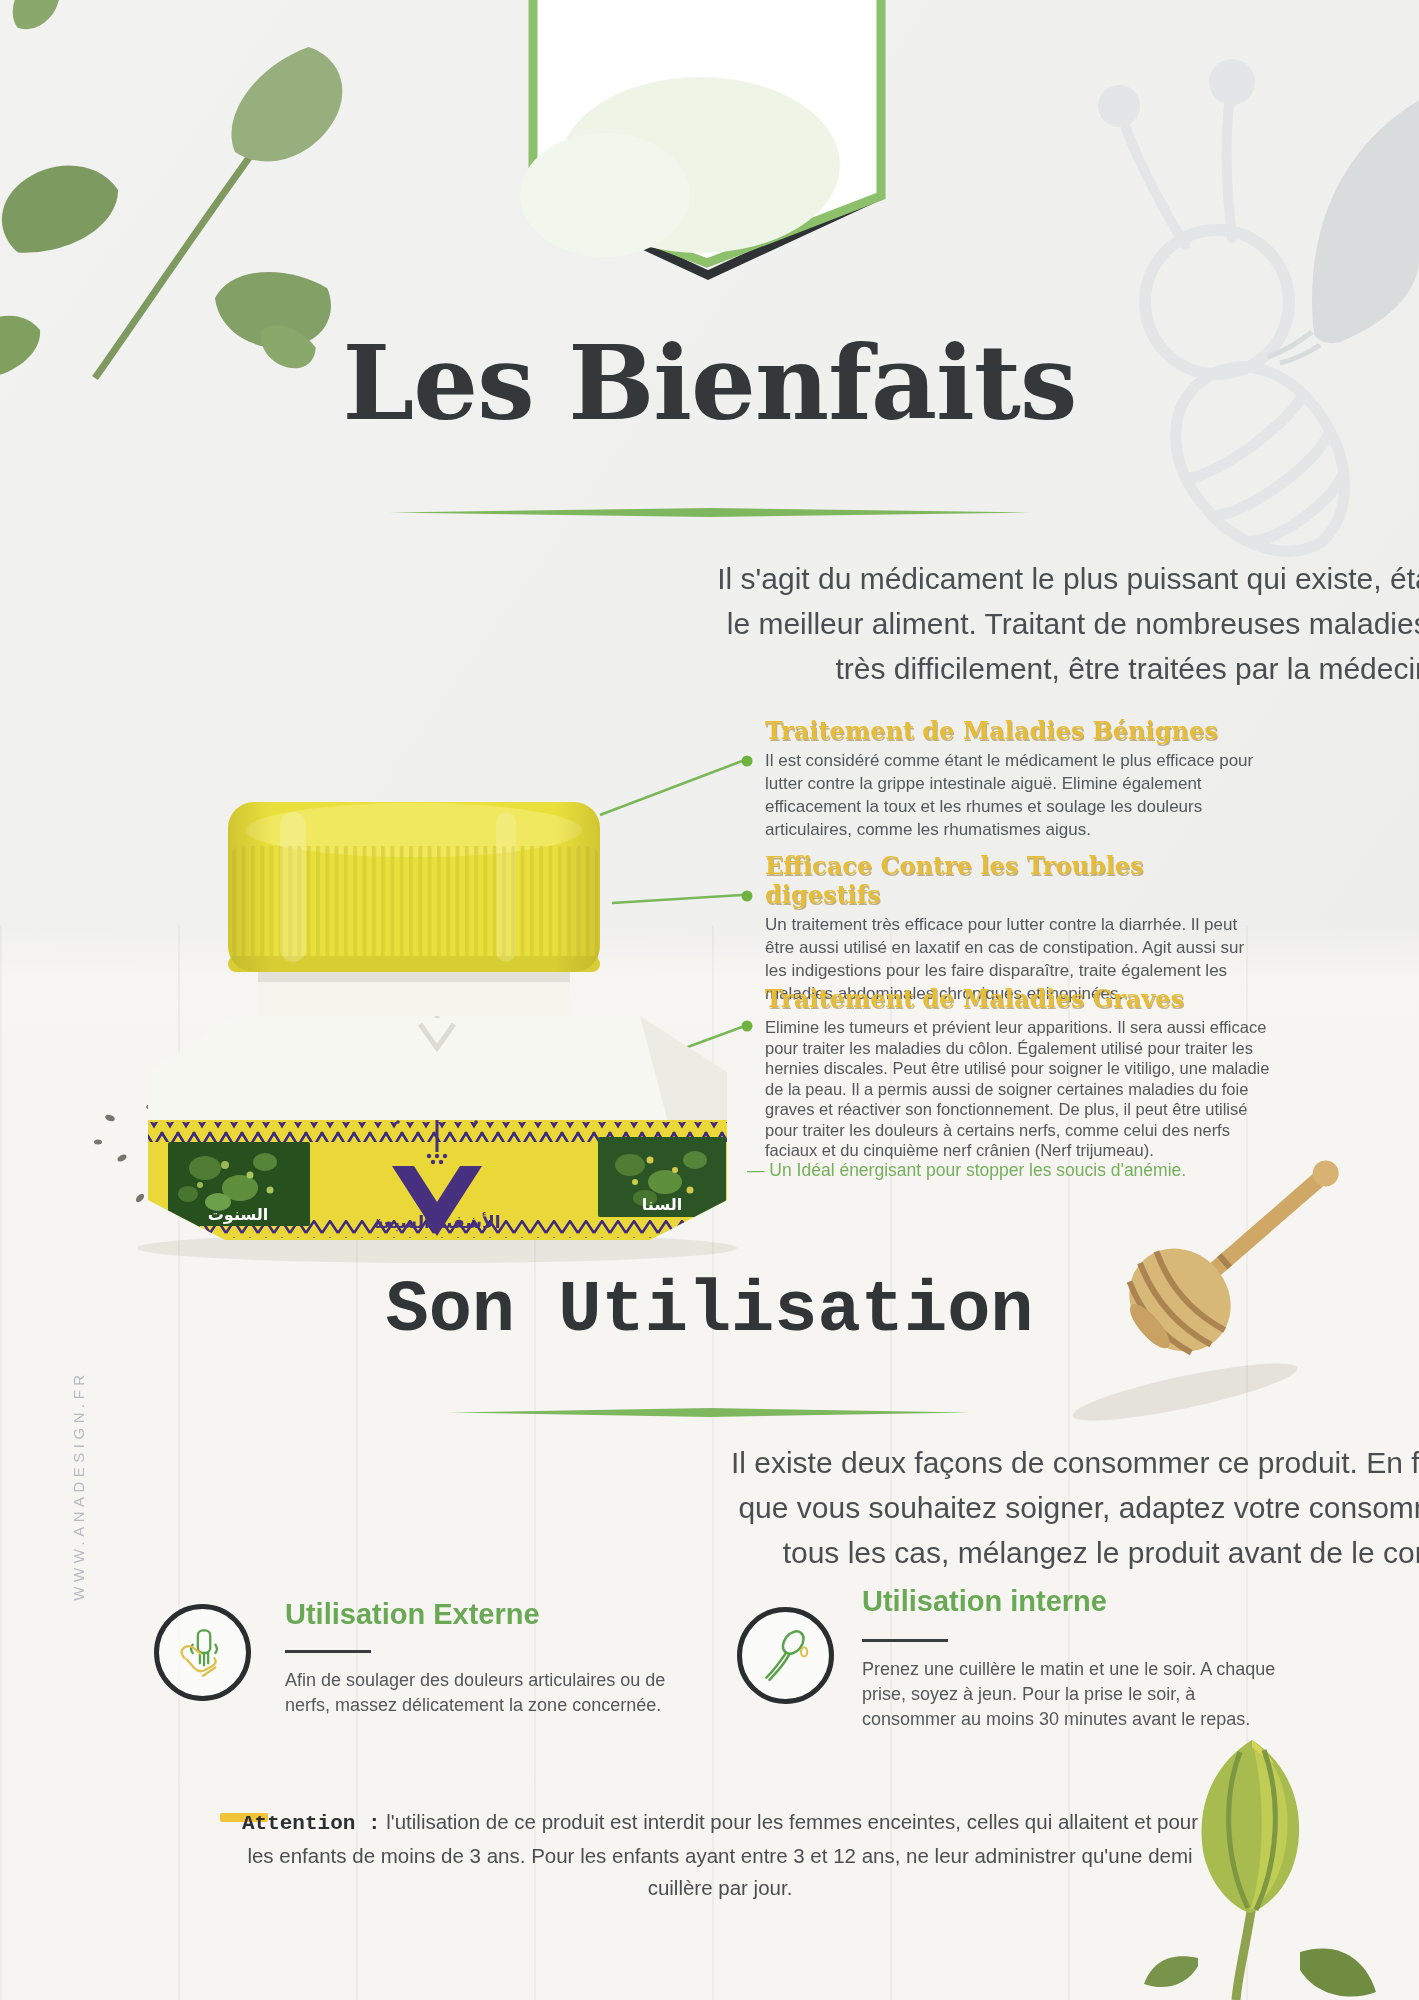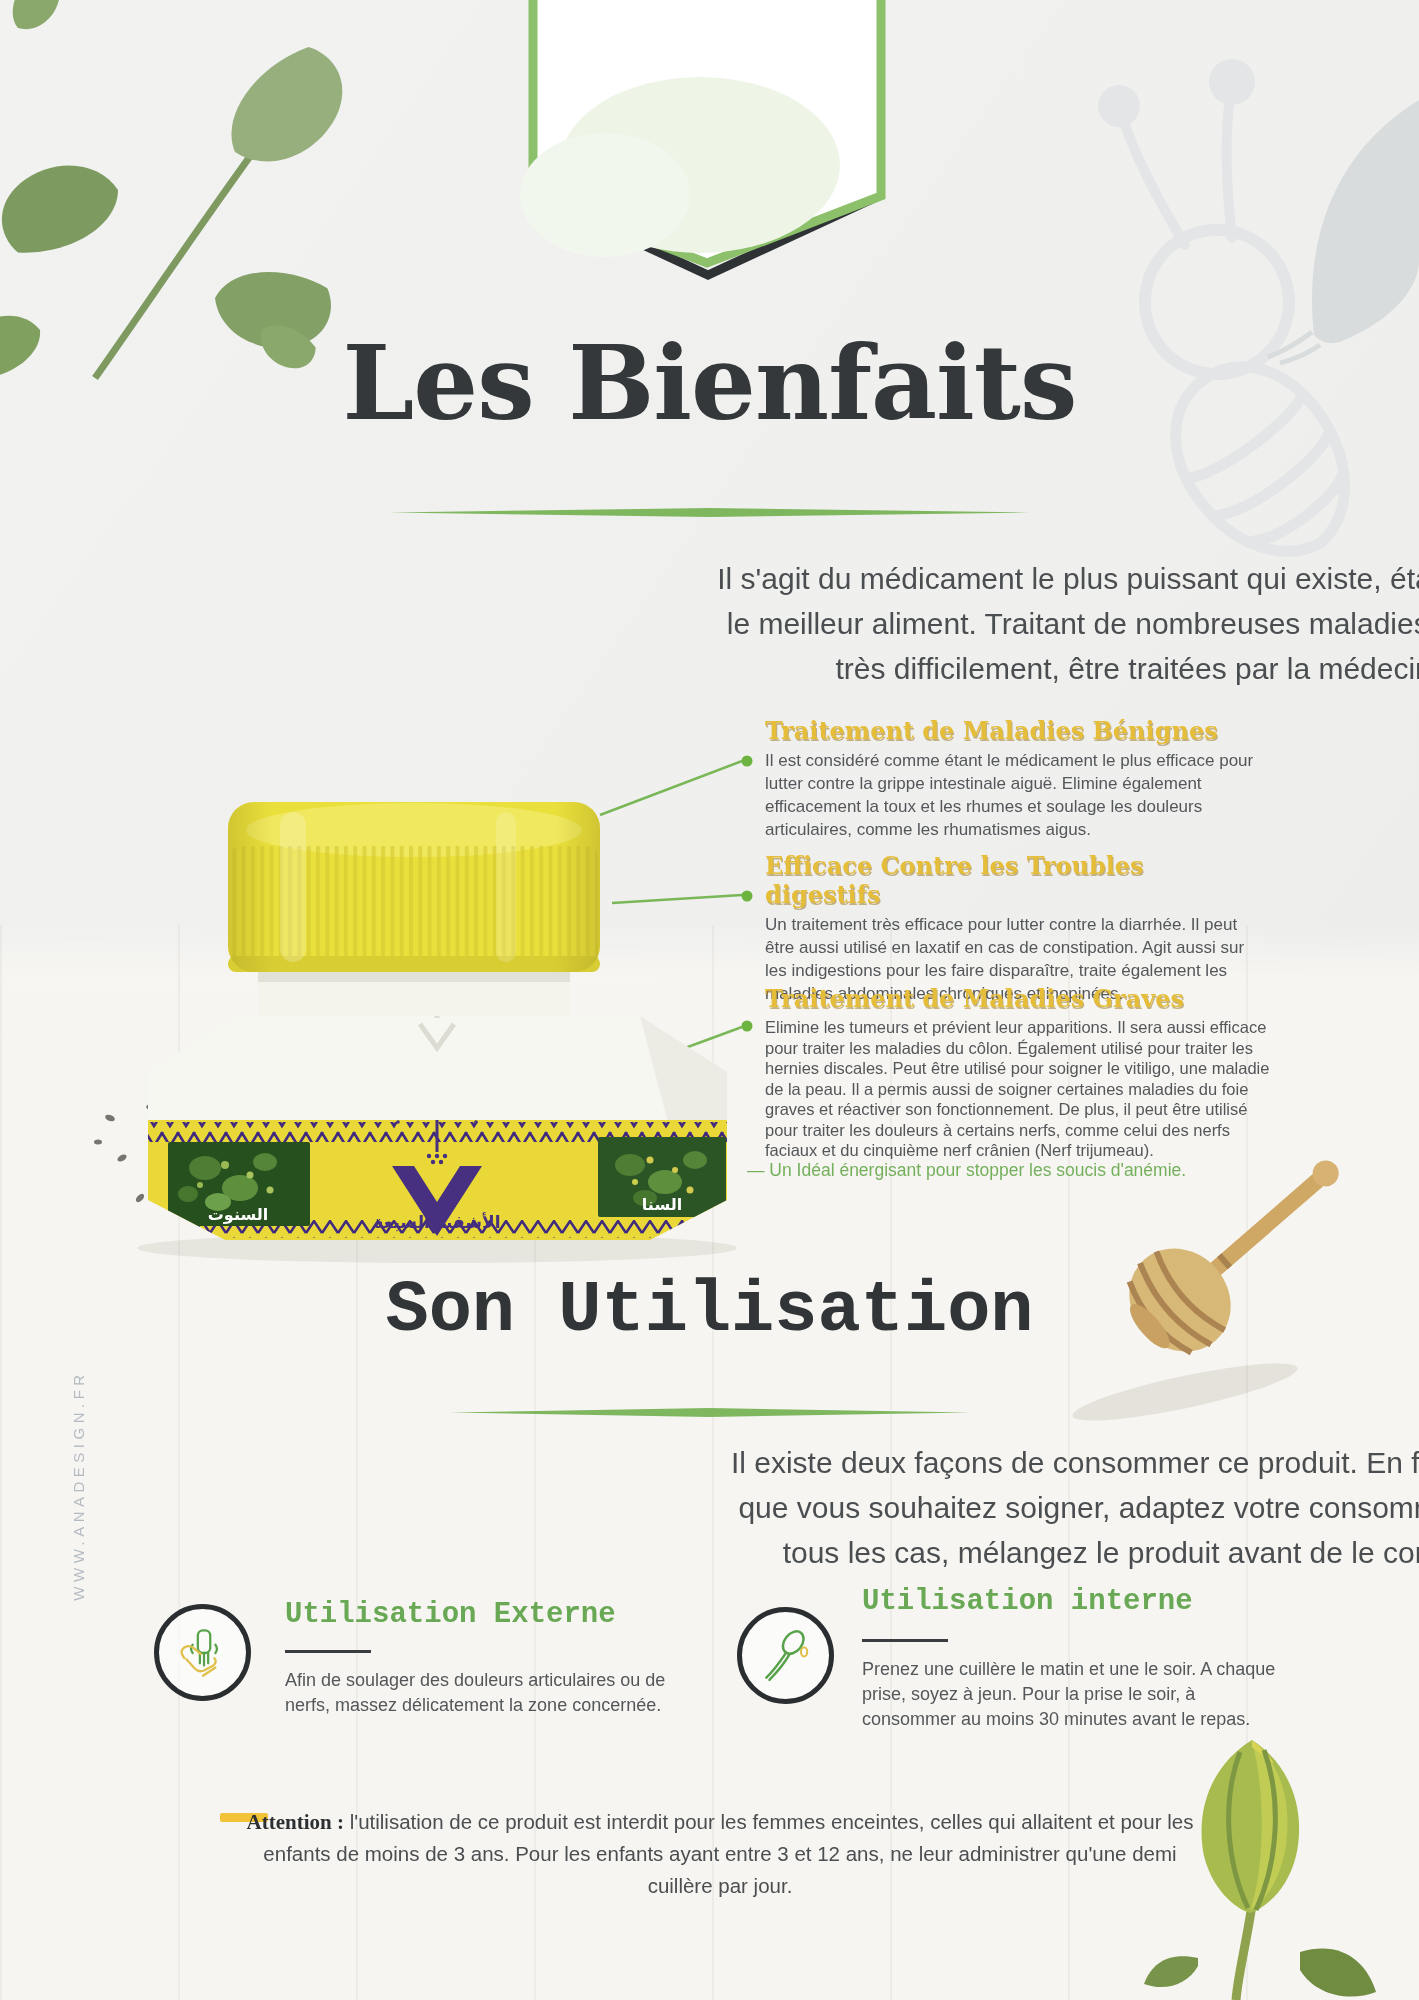--- a/index.html
+++ b/index.html
@@ -32,31 +32,31 @@
   .energy{left:747px;top:1160px;width:520px;font-size:17.5px;font-weight:400;color:#74b05c;}
   
   .usage-title{left:0;top:1270px;width:100%;text-align:center;font-family:Liberation Mono, monospace;
                font-weight:700;font-size:72px;color:#313537;}
   .usage-intro{left:50%;top:1440px;width:910px;margin-left:-455px;text-align:center;
                font-size:30px;line-height:45px;color:#4b4e50;}
   .icon-circle{width:97px;height:97px;border-radius:50%;border:5px solid #2b2e30;
                background:rgba(255,255,255,.6);box-sizing:border-box;
                display:flex;align-items:center;justify-content:center;}
   .ic-ext{left:154px;top:1604px;} .ic-int{left:737px;top:1607px;}
-  .col-title{font-family:Liberation Mono, monospace;font-weight:700;font-size:29px;color:#69a854;}
+  .col-title{font-family:Liberation Sans, sans-serif;font-weight:700;font-size:29px;color:#69a854;}
   .ct-ext{left:285px;top:1598px;} .ct-int{left:862px;top:1585px;}
   .col-div{height:3px;background:#3a3d3f;width:86px;}
   .cd-ext{left:285px;top:1650px;} .cd-int{left:862px;top:1639px;}
   .col-body{font-size:18px;line-height:25px;color:#54575a;}
   .cb-ext{left:285px;top:1668px;width:425px;} .cb-int{left:862px;top:1657px;width:425px;}
   
   .warn-bar{left:220px;top:1813px;width:48px;height:9px;background:#f2c337;border-radius:2px;}
   .warning{left:230px;top:1806px;width:980px;text-align:center;font-size:20.5px;
            line-height:32px;color:#4b4e51;}
-  .warning b{font-family:Liberation Serif, serif;font-weight:700;color:#2d3032;font-size:21px;}
+  .warning b{font-family:Liberation Mono, monospace;font-weight:700;color:#2d3032;font-size:21px;}
   
   .watermark{left:-52px;top:1477px;width:260px;text-align:center;transform:rotate(-90deg);
              letter-spacing:4.5px;font-size:15px;color:#b4bac1;}
   svg{display:block;}
 </style>
 </head>
 <body>
 
 <div class="page">
 

